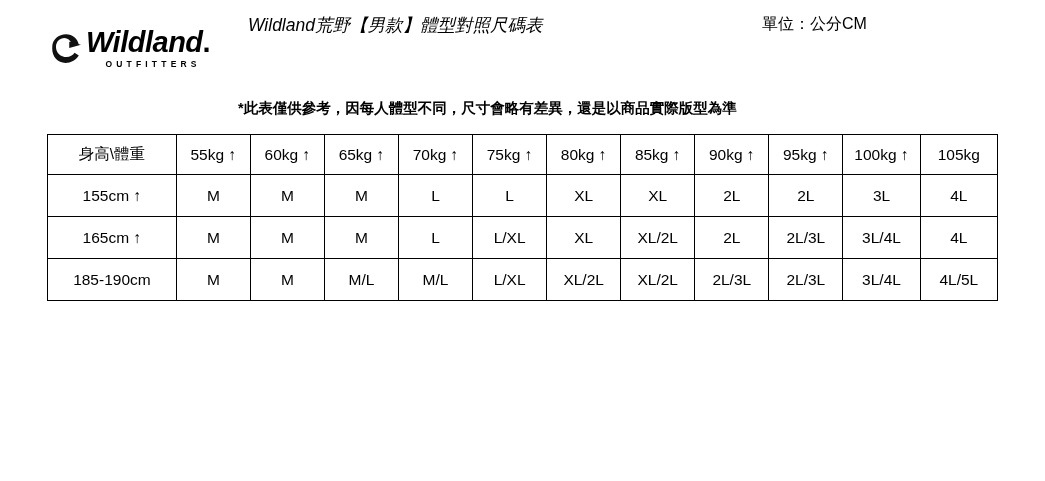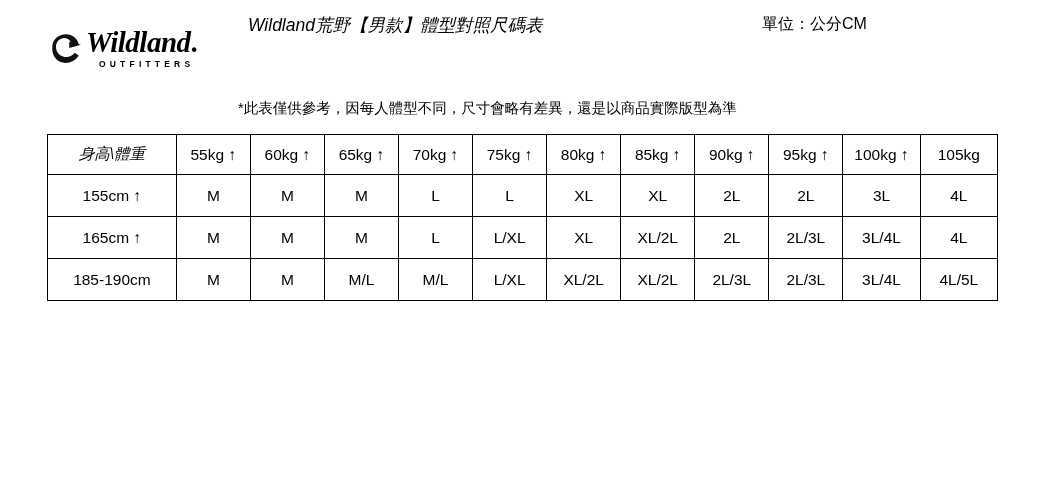--- a/index.html
+++ b/index.html
@@ -43,21 +43,21 @@
     margin-right: 4px;
     flex: none;
   }
   .logo-textblock {
     display: flex;
     flex-direction: column;
     align-items: center;
     line-height: 1;
   }
   .logo-word {
-    font-family: Liberation Serif, serif;
+    font-family: Liberation Sans, sans-serif;
     font-style: italic;
     font-weight: 700;
     font-size: 29px;
     letter-spacing: -0.5px;
   }
   .logo-word .dot {
     font-style: normal;
   }
   .logo-sub {
     font-family: "Liberation Sans", sans-serif;
@@ -82,20 +82,21 @@
     top: 14px;
     font-size: 16px;
     white-space: nowrap;
   }
   .note {
     position: absolute;
     left: 238px;
     top: 99px;
     font-size: 14.5px;
     white-space: nowrap;
+    font-weight: bold;
   }
 
   
   .table-wrap {
     position: absolute;
     left: 47px;
     top: 134px;
     width: 951px;
   }
   table.size-table {
@@ -117,21 +118,20 @@
   table.size-table thead th {
     font-size: 15.5px;
     height: 39px;
   }
   col.c-first { width: 120px; }
   col.c-cell  { width: 69px; }
   col.c-last  { width: 72px; }
   .corner-cell {
     font-size: 15.5px;
     padding-left: 6px;
-    font-style: italic;
   }
   .row-head {
     font-size: 15.5px;
   }
 </style>
 </head>
 <body>
 
 <div class="page">
 

